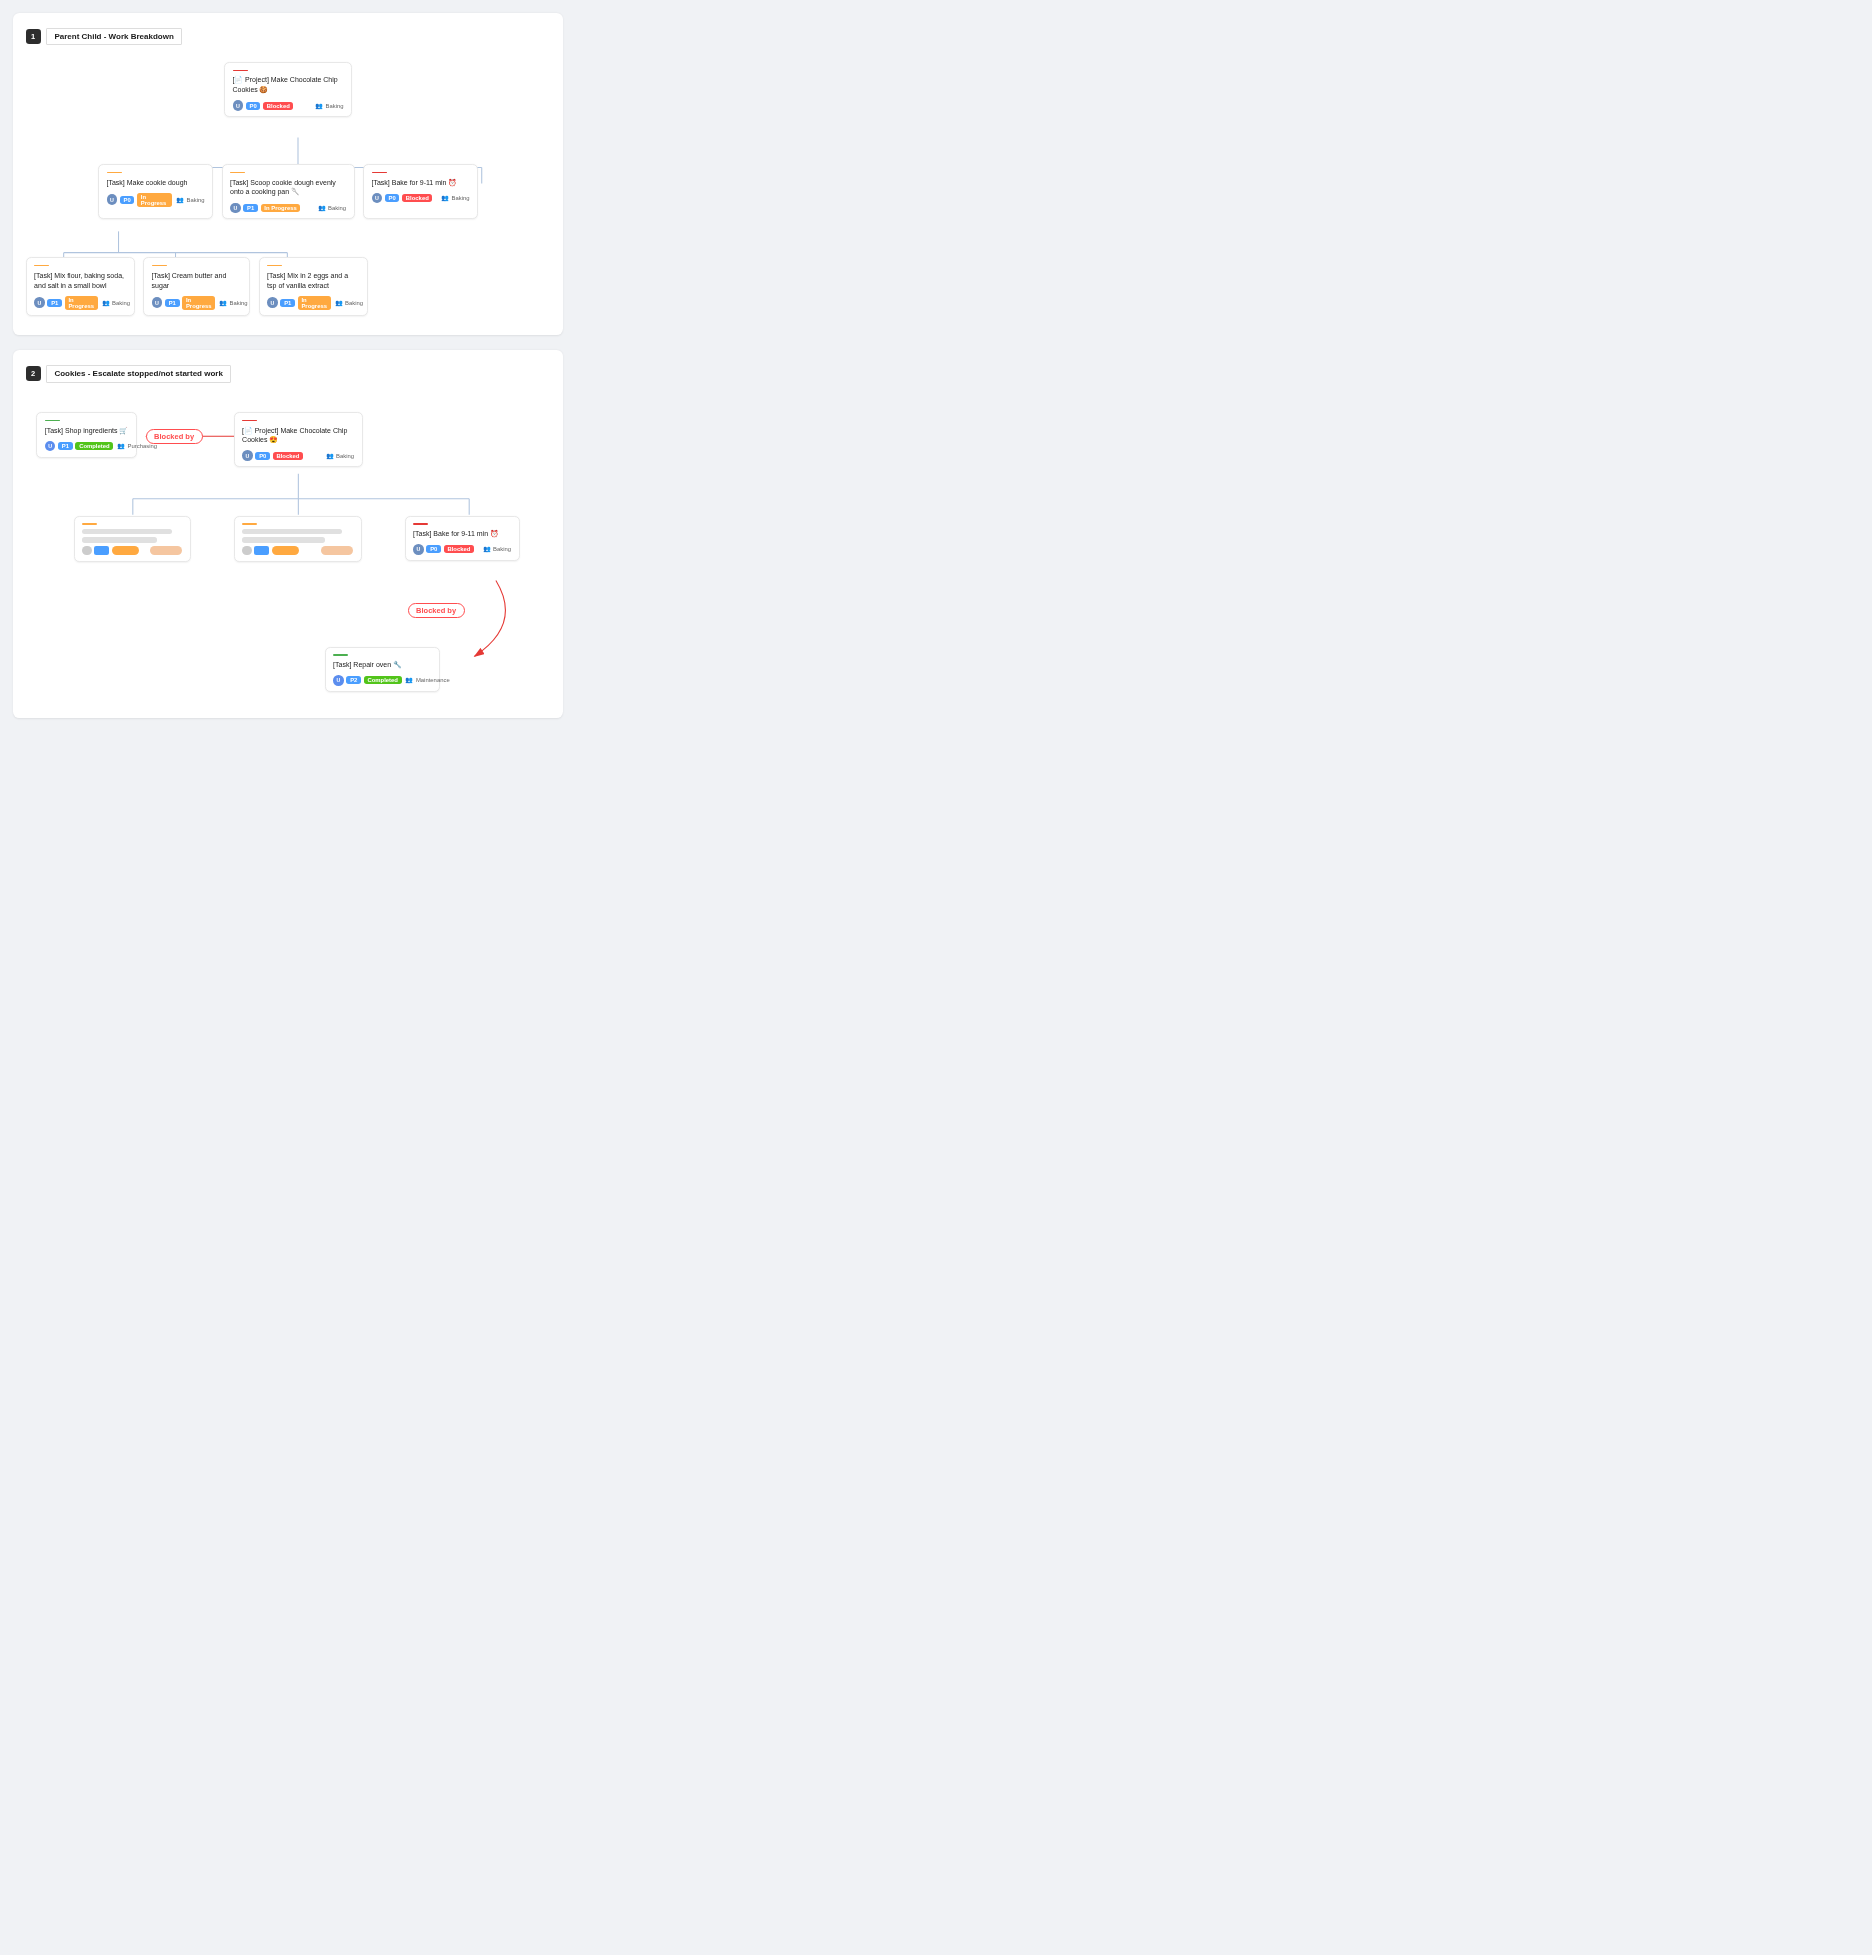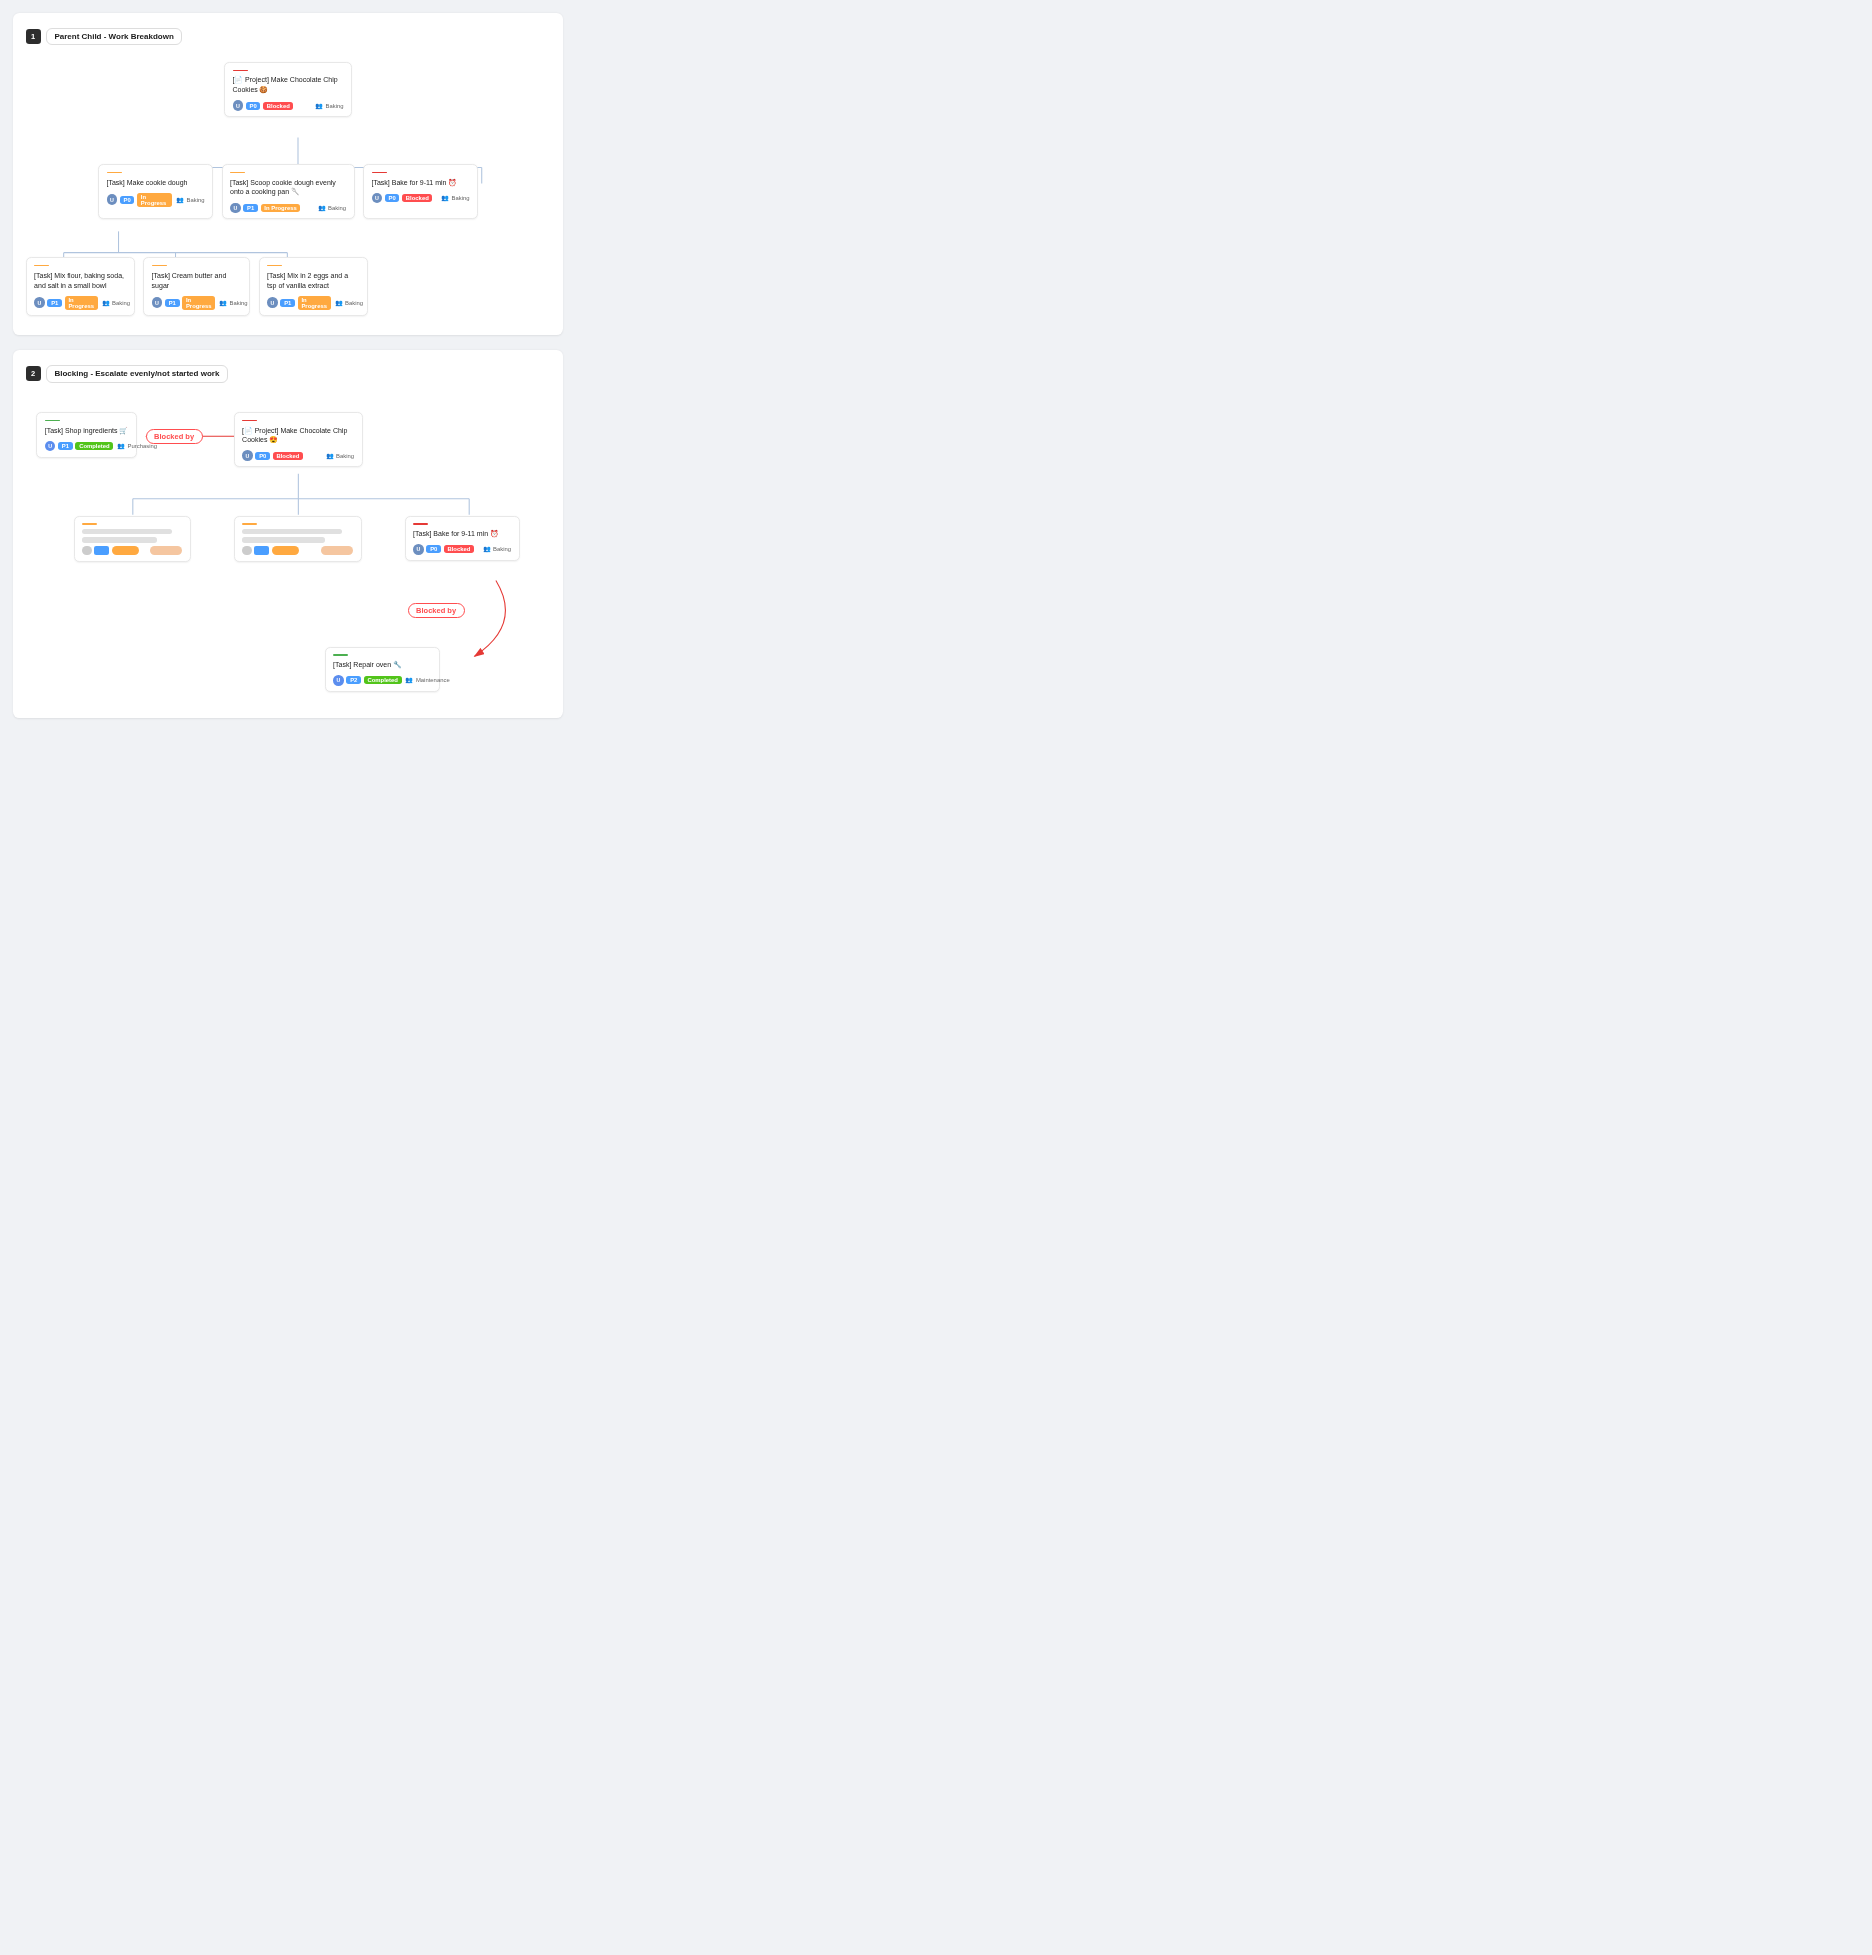--- a/index.html
+++ b/index.html
@@ -39,21 +39,21 @@
       align-items: center;
       justify-content: center;
       flex-shrink: 0;
     }
 
     .section-title {
       font-size: 8px;
       font-weight: 600;
       color: #1a1a1a;
       border: 0.8px solid #ddd;
-      border-radius: 6px;
+      border-radius: 1px;
       padding: 3.2px 7.5px;
     }
 
     
     .card {
       background: #fff;
       border: 0.8px solid #e8e8e8;
       border-radius: 5.3px;
       padding: 6.4px 7.5px 5.3px;
       position: relative;
@@ -322,21 +322,21 @@
           </div>
         </div>
       </div>
     </div>
   </div>
 </div>
 
 <div class="section">
   <div class="section-header">
     <div class="section-number">2</div>
-    <div class="section-title">Blocking - Escalate evenly/not started work</div>
+    <div class="section-title">Cookies - Escalate stopped/not started work</div>
   </div>
 
   <div style="position:relative;height:299px;">
 
     <svg width="534" height="299" style="position:absolute;top:0;left:0;pointer-events:none;overflow:visible;" viewBox="0 0 1000 560">
 
       <defs>
         <marker id="arrowhead-red" markerWidth="10" markerHeight="7" refX="9" refY="3.5" orient="auto">
           <polygon points="0 0, 10 3.5, 0 7" fill="#e53935"></polygon>
         </marker>

